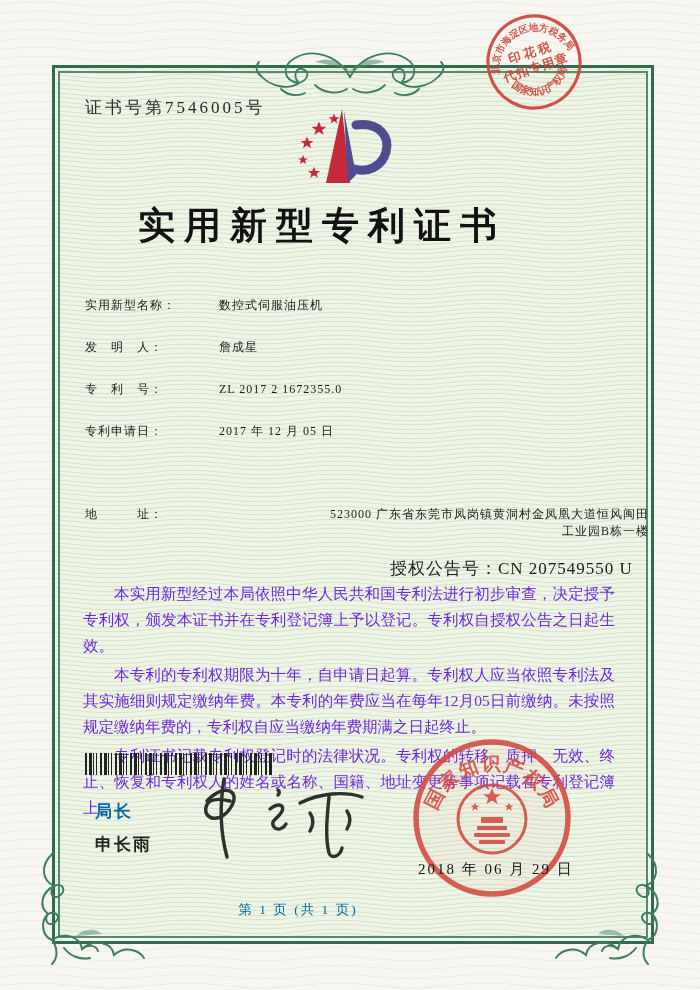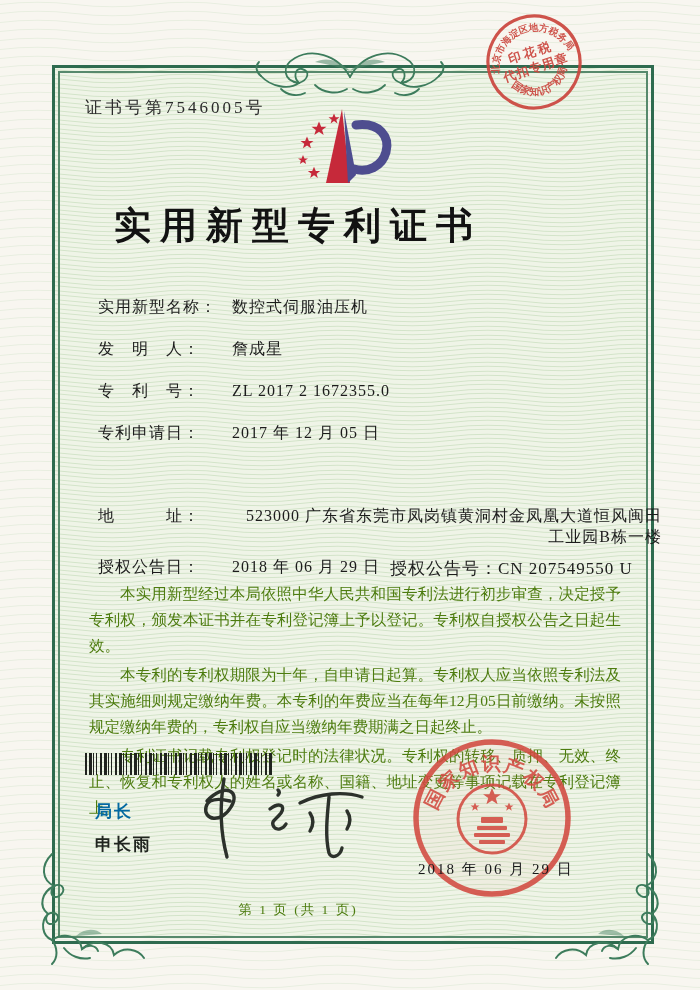--- a/index.html
+++ b/index.html
@@ -9,44 +9,44 @@
   .bg-svg{position:absolute;left:0;top:0;z-index:0;}
   .frame{position:absolute;left:52px;top:65px;width:596px;height:873px;z-index:1;
          border:3px solid #2e6b4f;}
   .frame::after{content:"";position:absolute;left:3px;top:3px;right:3px;bottom:3px;
          border:2px solid #57896c;}
   .content{position:absolute;left:52px;top:65px;width:492px;height:873px;z-index:3;color:#1c1c1c;}
   .ornament{position:absolute;z-index:2;}
   .cert-no{position:absolute;left:33px;top:31px;font-size:17px;letter-spacing:3px;color:#2a2a2a;}
   .logo{position:absolute;left:232px;top:44px;}
   .title{position:absolute;left:0;top:136px;width:100%;text-align:center;font-size:37px;
-         font-weight:bold;letter-spacing:9px;color:#121212;}
-  .field{position:absolute;left:46px;font-size:16px;letter-spacing:.5px;white-space:nowrap;}
+         font-weight:bold;letter-spacing:9px;color:#121212;padding-left:24px;}
+  .field{position:absolute;left:33px;font-size:12px;letter-spacing:.5px;white-space:nowrap;}
   .field .lbl{display:inline-block;width:134px;letter-spacing:1px;}
   .field .val{letter-spacing:1px;}
   .addr-wrap{display:inline-block;white-space:normal;width:430px;vertical-align:top;text-align:right;}
   .field-right{position:absolute;left:338px;font-size:17px;letter-spacing:1px;white-space:nowrap;}
-  .paras{position:absolute;left:37px;top:516px;width:532px;font-size:15.5px;line-height:26px;
-         text-align:justify;color:#4d7c0f;}
+  .paras{position:absolute;left:31px;top:516px;width:532px;font-size:15.5px;line-height:26px;
+         text-align:justify;color:#6d28d9;}
   .paras p{margin:0 0 3px 0;text-indent:2em;}
   .barcode{position:absolute;left:33px;top:688px;width:188px;height:22px;
      background:repeating-linear-gradient(90deg,#20231f 0 2px,rgba(0,0,0,0) 2px 4px,
        #20231f 4px 7px,rgba(0,0,0,0) 7px 8px,#20231f 8px 9px,rgba(0,0,0,0) 9px 11px,
        #20231f 11px 12px,rgba(0,0,0,0) 12px 15px);}
   .director{position:absolute;left:43px;top:735px;font-family:"Liberation Sans","DejaVu Sans",sans-serif;
         font-size:17px;font-weight:bold;color:#0369a1;letter-spacing:2px;}
   .director-name{position:absolute;left:43px;top:768px;font-family:Liberation Serif, serif;
         font-size:17px;font-weight:bold;color:#20241f;letter-spacing:2px;}
   .signature{position:absolute;left:128px;top:704px;}
   .seal{position:absolute;left:353px;top:666px;z-index:4;}
   .seal-date{position:absolute;left:366px;top:795px;z-index:5;font-size:15px;letter-spacing:2px;
         color:#17181a;white-space:nowrap;}
   .tax-stamp{position:absolute;left:476px;top:4px;z-index:4;transform:rotate(-18deg);opacity:.92;}
   .footer{position:absolute;left:0;top:836px;width:100%;text-align:center;font-size:13.5px;
-        letter-spacing:2px;color:#4d7c0f;}
+        letter-spacing:2px;color:#0369a1;}
 </style>
 </head>
 <body>
 
 <div class="page">
 
   <svg class="bg-svg" width="700" height="990">
     <defs>
       <pattern id="wv1" width="150" height="9" patternUnits="userSpaceOnUse">
         <path d="M0,4.5 Q37.5,0 75,4.5 T150,4.5" fill="none" stroke="#e8eee0" stroke-width="1.1"></path>
@@ -137,23 +137,20 @@
       <span class="lbl">发　明　人：</span><span class="val">詹成星</span>
     </div>
     <div class="field" style="top:316px;">
       <span class="lbl">专　利　号：</span><span class="val">ZL 2017 2 1672355.0</span>
     </div>
     <div class="field" style="top:358px;">
       <span class="lbl">专利申请日：</span><span class="val">2017 年 12 月 05 日</span>
     </div>
     <div class="field" style="top:441px;">
       <span class="lbl" style="vertical-align:top;">地　　　址：</span><span class="addr-wrap"><span class="val">523000 广东省东莞市凤岗镇黄洞村金凤凰大道恒风闽田</span><br><span class="val">工业园B栋一楼</span></span>
-    </div>
-    <div class="field" style="top:492px;">
-      <span class="lbl">授权公告日：</span><span class="val">2018 年 06 月 29 日</span>
     </div>
     <div class="field-right" style="top:492px;">
       <span>授权公告号：</span><span>CN 207549550 U</span>
     </div>
 
     <div class="paras">
       <p>本实用新型经过本局依照中华人民共和国专利法进行初步审查，决定授予专利权，颁发本证书并在专利登记簿上予以登记。专利权自授权公告之日起生效。</p>
       <p>本专利的专利权期限为十年，自申请日起算。专利权人应当依照专利法及其实施细则规定缴纳年费。本专利的年费应当在每年12月05日前缴纳。未按照规定缴纳年费的，专利权自应当缴纳年费期满之日起终止。</p>
       <p>专利证书记载专利权登记时的法律状况。专利权的转移、质押、无效、终止、恢复和专利权人的姓名或名称、国籍、地址变更等事项记载在专利登记簿上。</p>
     </div>

